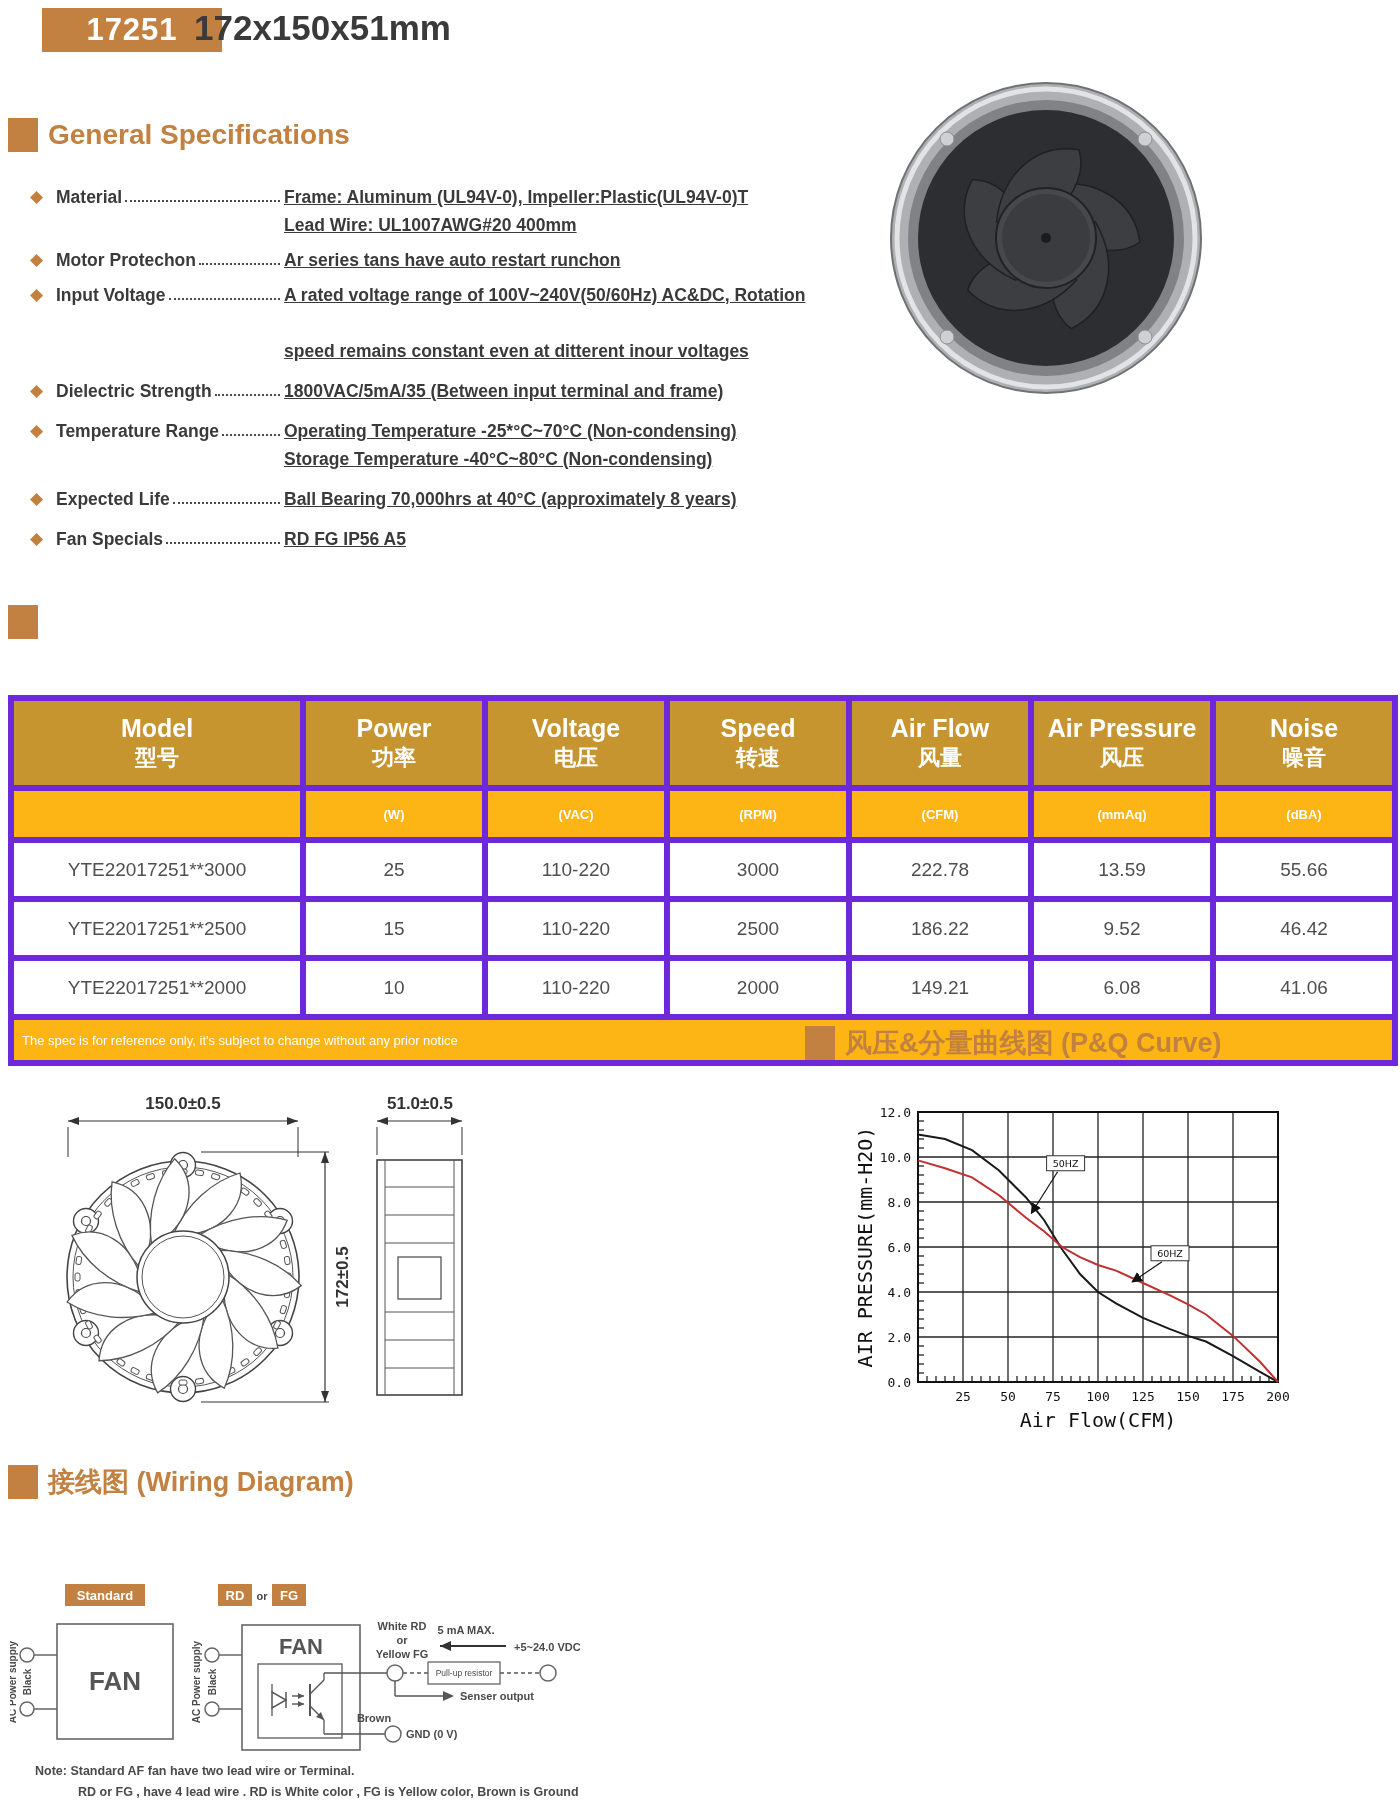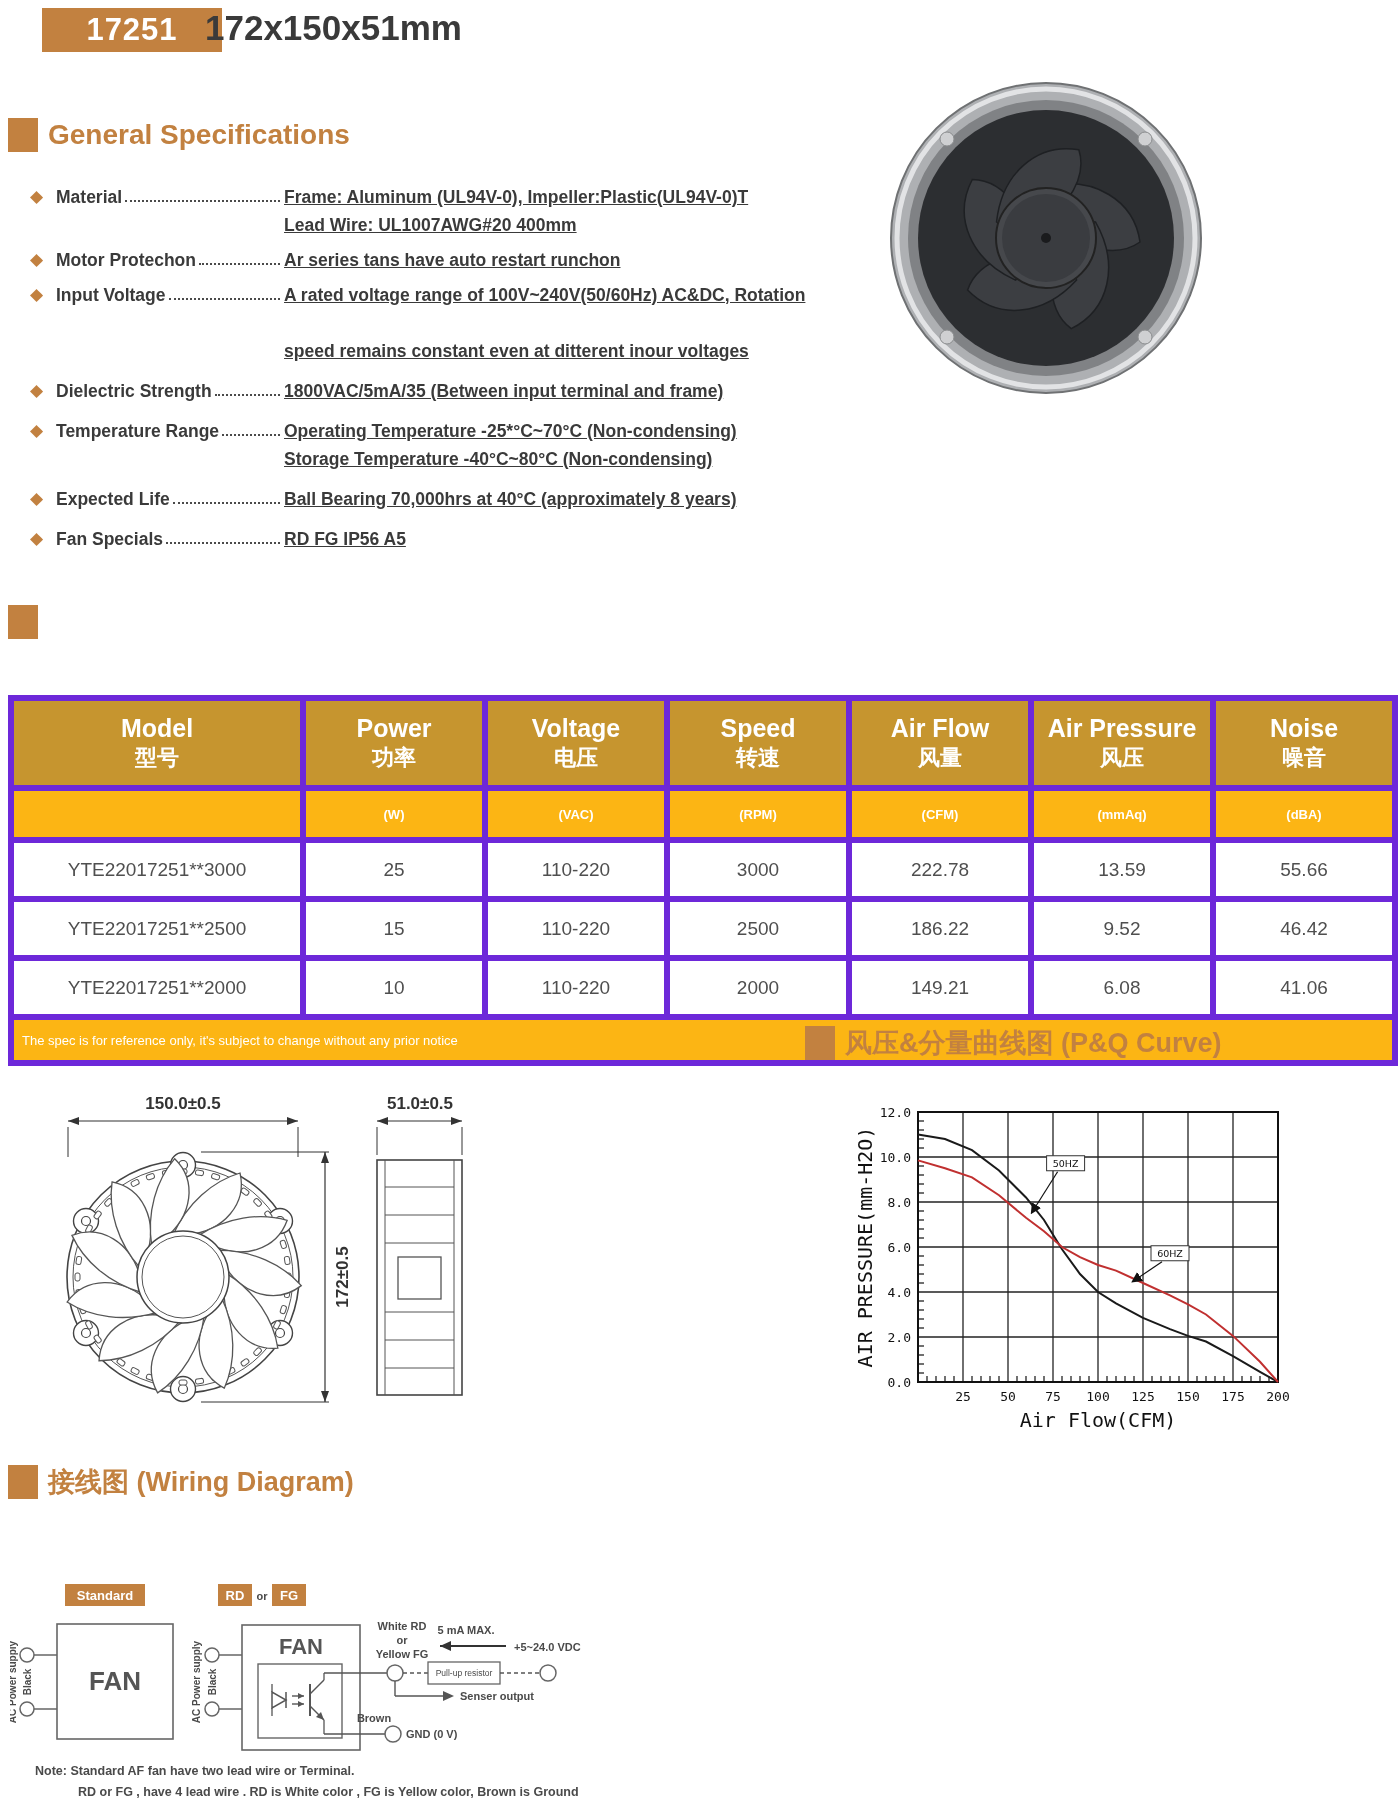--- a/index.html
+++ b/index.html
@@ -1,21 +1,21 @@
 <!DOCTYPE html>
 <html><head>
 <meta charset="utf-8">
 <style>
   html,body{margin:0;padding:0;background:#fff;}
   #page{position:relative;width:1400px;height:1804px;background:#fff;overflow:hidden;
         font-family:"Liberation Sans","DejaVu Sans",sans-serif;color:#3a3a3a;}
   
   .badge{position:absolute;left:10px;top:8px;width:180px;height:44px;background:#c28140;
          color:#fff;font-size:31px;font-weight:bold;text-align:center;line-height:44px;letter-spacing:1px;margin-left:32px;}
-  .size-title{position:absolute;left:205px;top:8px;font-size:35px;font-weight:bold;color:#3a3a3a;}
+  .size-title{position:absolute;left:194px;top:8px;font-size:35px;font-weight:bold;color:#3a3a3a;}
   
   .sec{position:absolute;display:flex;align-items:center;}
   .sec .sq{width:30px;height:34px;background:#c28140;margin-right:10px;}
   .sec .st{font-size:27px;font-weight:bold;color:#c28140;white-space:nowrap;}
   
   #gs-list{position:absolute;left:30px;top:183px;width:850px;}
   .spec-row{display:flex;align-items:flex-start;margin-bottom:7px;}
   .spec-row.gap-top{margin-top:12px;}
   .diamond{width:26px;font-size:17px;color:#c28140;line-height:28px;flex:0 0 26px;}
   .spec-left{flex:0 0 228px;display:flex;align-items:flex-start;}

